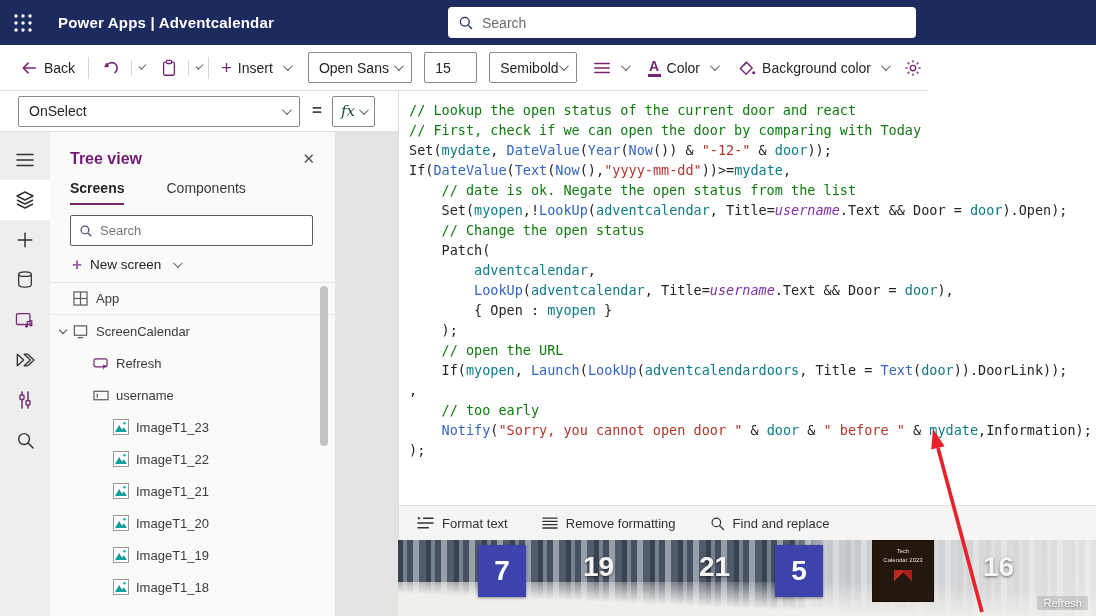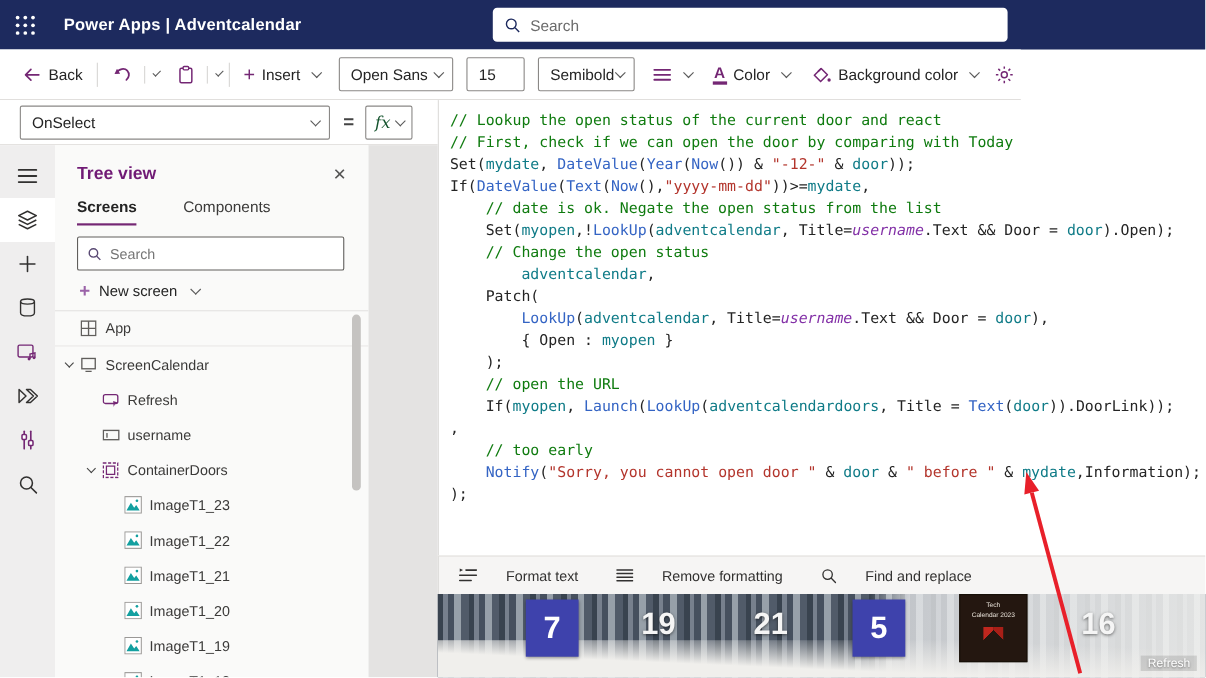--- a/index.html
+++ b/index.html
@@ -71,21 +71,21 @@
   .code-line { font-family:"DejaVu Sans Mono", monospace; font-size:13.5px; line-height:20px; white-space:pre; color:#242424; }
   .tok-k { color:#242424; }
   .tok-f { color:#3464c4; }
   .tok-v { color:#0f7b87; }
   .tok-s { color:#b3352c; }
   .tok-c { color:#0f7b0f; }
   .tok-u { color:#8331a7; font-style:italic; }
 
   
   .editor-footer { position:absolute; top:505px; left:398px; width:698px; height:35px; background:#f6f5f4; border-top:1px solid #e1dfdd; border-left:1px solid #dddcda; display:flex; align-items:center; padding-left:18px; gap:34px; }
-  .foot-btn { display:flex; align-items:center; gap:26px; font-size:13px; color:#323130; cursor:pointer; }
+  .foot-btn { display:flex; align-items:center; gap:8px; font-size:13px; color:#323130; cursor:pointer; }
 
   
   .canvas { position:absolute; top:540px; left:398px; width:698px; height:76px; overflow:hidden;
     background:
       linear-gradient(103deg, rgba(255,255,255,0) 55%, rgba(236,237,238,.75) 60%, rgba(244,244,242,.9) 100%),
       repeating-linear-gradient(90deg, #39434f 0 5px, #77808d 5px 9px, #46505e 9px 15px, #97a0a9 15px 21px, #515b69 21px 28px),
       linear-gradient(#5a6574, #8d96a1); }
   .canvas::after { content:""; position:absolute; left:0; right:0; bottom:0; height:34px;
     background:linear-gradient(2.5deg, #f0efec 35%, rgba(240,239,236,0) 85%); }
   .door-blue { position:absolute; top:5px; width:48px; height:52px; background:#3e42ac; color:#fff; font-size:28px; font-weight:bold; display:flex; align-items:center; justify-content:center; box-shadow:0 1px 3px rgba(0,0,0,.4); z-index:2; cursor:pointer; }
@@ -351,30 +351,20 @@
         <div class="tree-row" style="padding-left: 30px;">
           <span class="tspacer"></span>
           <span class="ticon">
             <svg width="16" height="15" viewBox="0 0 17 16">
               <rect x="1" y="3.5" width="15" height="9" fill="none" stroke="#605e5c" stroke-width="1.3"></rect>
               <line x1="4.5" y1="6" x2="4.5" y2="10.5" stroke="#605e5c" stroke-width="1.3"></line>
             </svg>
           </span>
           <span>username</span>
         </div>
-        <div class="tree-row" style="padding-left: 30px;">
-          <span class="tchev"></span>
-          <span class="ticon">
-            <svg width="15" height="15" viewBox="0 0 16 16">
-              <rect x="1" y="1" width="14" height="14" fill="none" stroke="#742774" stroke-width="1.3" stroke-dasharray="3 1.6"></rect>
-              <rect x="4" y="4" width="8" height="8" fill="none" stroke="#742774" stroke-width="1.2"></rect>
-            </svg>
-          </span>
-          <span>ContainerDoors</span>
-        </div>
         <div class="tree-row" style="padding-left: 50px;">
           <span class="tspacer"></span>
           <span class="ticon">
             <svg width="16" height="16" viewBox="0 0 16 16">
               <rect x="0.5" y="0.5" width="15" height="15" fill="#ffffff" stroke="#9a9896"></rect>
               <path d="M2 13 L6 6 L9 10.5 L10.8 8.2 L14 13 Z" fill="#13a0a0"></path>
               <circle cx="11.5" cy="4.2" r="1.2" fill="#13a0a0"></circle>
             </svg>
           </span>
           <span>ImageT1_23</span>
@@ -443,22 +433,22 @@
   <div class="gap-col"></div>
 
   <section class="editor" id="code-editor">
       <div class="code-line"><span class="tok-c">// Lookup the open status of the current door and react</span></div>
       <div class="code-line"><span class="tok-c">// First, check if we can open the door by comparing with Today</span></div>
       <div class="code-line"><span class="tok-k">Set(</span><span class="tok-v">mydate</span><span class="tok-k">, </span><span class="tok-f">DateValue</span><span class="tok-k">(</span><span class="tok-f">Year</span><span class="tok-k">(</span><span class="tok-f">Now</span><span class="tok-k">()) &amp; </span><span class="tok-s">"-12-"</span><span class="tok-k"> &amp; </span><span class="tok-v">door</span><span class="tok-k">));</span></div>
       <div class="code-line"><span class="tok-k">If(</span><span class="tok-f">DateValue</span><span class="tok-k">(</span><span class="tok-f">Text</span><span class="tok-k">(</span><span class="tok-f">Now</span><span class="tok-k">(),</span><span class="tok-s">"yyyy-mm-dd"</span><span class="tok-k">))&gt;=</span><span class="tok-v">mydate</span><span class="tok-k">,</span></div>
       <div class="code-line"><span class="tok-c">    // date is ok. Negate the open status from the list</span></div>
       <div class="code-line"><span class="tok-k">    Set(</span><span class="tok-v">myopen</span><span class="tok-k">,!</span><span class="tok-f">LookUp</span><span class="tok-k">(</span><span class="tok-v">adventcalendar</span><span class="tok-k">, Title=</span><span class="tok-u">username</span><span class="tok-k">.Text &amp;&amp; Door = </span><span class="tok-v">door</span><span class="tok-k">).Open);</span></div>
       <div class="code-line"><span class="tok-c">    // Change the open status</span></div>
+      <div class="code-line"><span class="tok-k">    Patch(</span></div>
       <div class="code-line"><span class="tok-k">        </span><span class="tok-v">adventcalendar</span><span class="tok-k">,</span></div>
-      <div class="code-line"><span class="tok-k">    Patch(</span></div>
       <div class="code-line"><span class="tok-k">        </span><span class="tok-f">LookUp</span><span class="tok-k">(</span><span class="tok-v">adventcalendar</span><span class="tok-k">, Title=</span><span class="tok-u">username</span><span class="tok-k">.Text &amp;&amp; Door = </span><span class="tok-v">door</span><span class="tok-k">),</span></div>
       <div class="code-line"><span class="tok-k">        { Open : </span><span class="tok-v">myopen</span><span class="tok-k"> }</span></div>
       <div class="code-line"><span class="tok-k">    );</span></div>
       <div class="code-line"><span class="tok-c">    // open the URL</span></div>
       <div class="code-line"><span class="tok-k">    If(</span><span class="tok-v">myopen</span><span class="tok-k">, </span><span class="tok-f">Launch</span><span class="tok-k">(</span><span class="tok-f">LookUp</span><span class="tok-k">(</span><span class="tok-v">adventcalendardoors</span><span class="tok-k">, Title = </span><span class="tok-f">Text</span><span class="tok-k">(</span><span class="tok-v">door</span><span class="tok-k">)).DoorLink));</span></div>
       <div class="code-line"><span class="tok-k">,</span></div>
       <div class="code-line"><span class="tok-c">    // too early</span></div>
       <div class="code-line"><span class="tok-k">    </span><span class="tok-f">Notify</span><span class="tok-k">(</span><span class="tok-s">"Sorry, you cannot open door "</span><span class="tok-k"> &amp; </span><span class="tok-v">door</span><span class="tok-k"> &amp; </span><span class="tok-s">" before "</span><span class="tok-k"> &amp; </span><span class="tok-v">mydate</span><span class="tok-k">,Information);</span></div>
       <div class="code-line"><span class="tok-k">);</span></div>
     </section>
@@ -497,21 +487,21 @@
 
   <section class="canvas" id="canvas-preview">
     <div class="poster" id="poster" style="left: 474px;">
       <span class="pline">Tech</span>
       <span class="pline">Calendar 2023</span>
       <span class="bow"></span>
     </div>
     <span class="refresh-label">Refresh</span>
   <div class="door-blue" style="left: 80px;">7</div>
       <div class="door-number" style="left: 185px;">19</div>
-      <div class="door-number" style="left: 287px;">21</div>
+      <div class="door-number" style="left: 301px;">21</div>
       <div class="door-blue" style="left: 377px;">5</div>
       <div class="door-number" style="left: 585px;">16</div>
     </section>
 
   <svg class="annotation-arrow" viewBox="0 0 1096 616">
     <line x1="982" y1="612" x2="938" y2="448" stroke="#e8202a" stroke-width="3.6"></line>
     <polygon points="933,429 944.6,446.2 931.2,449.6" fill="#e8202a"></polygon>
   </svg>
 
 </div>

